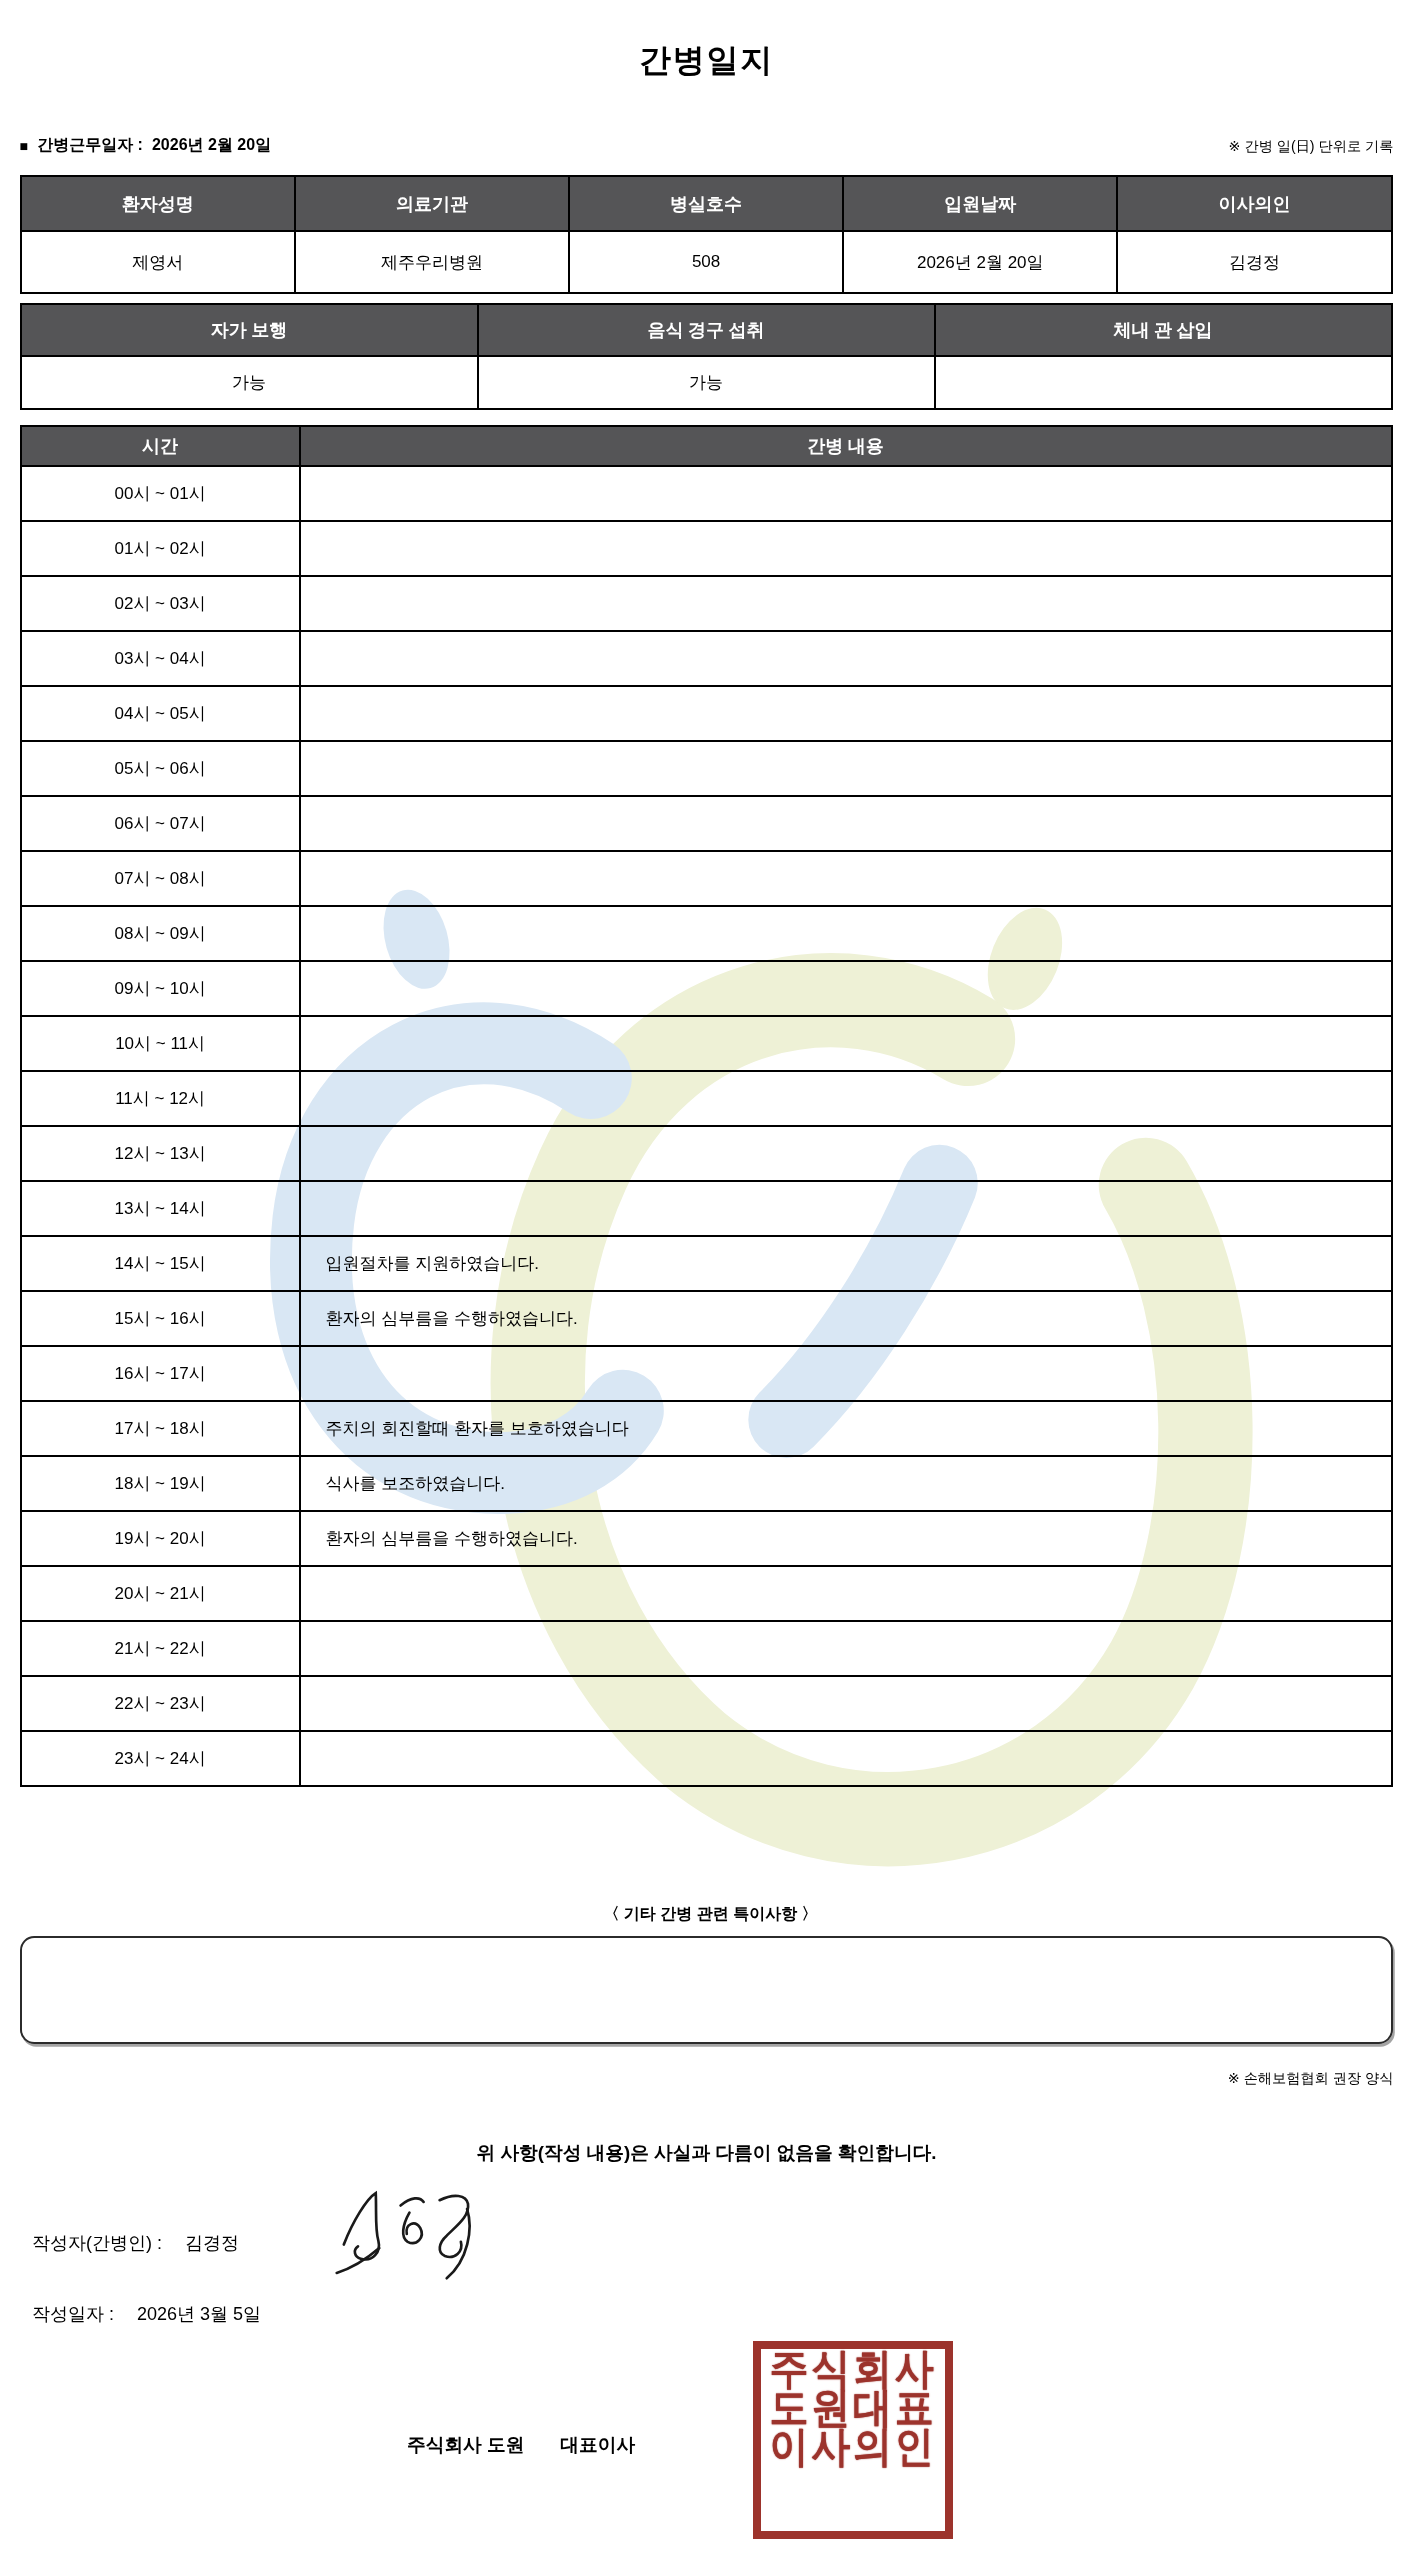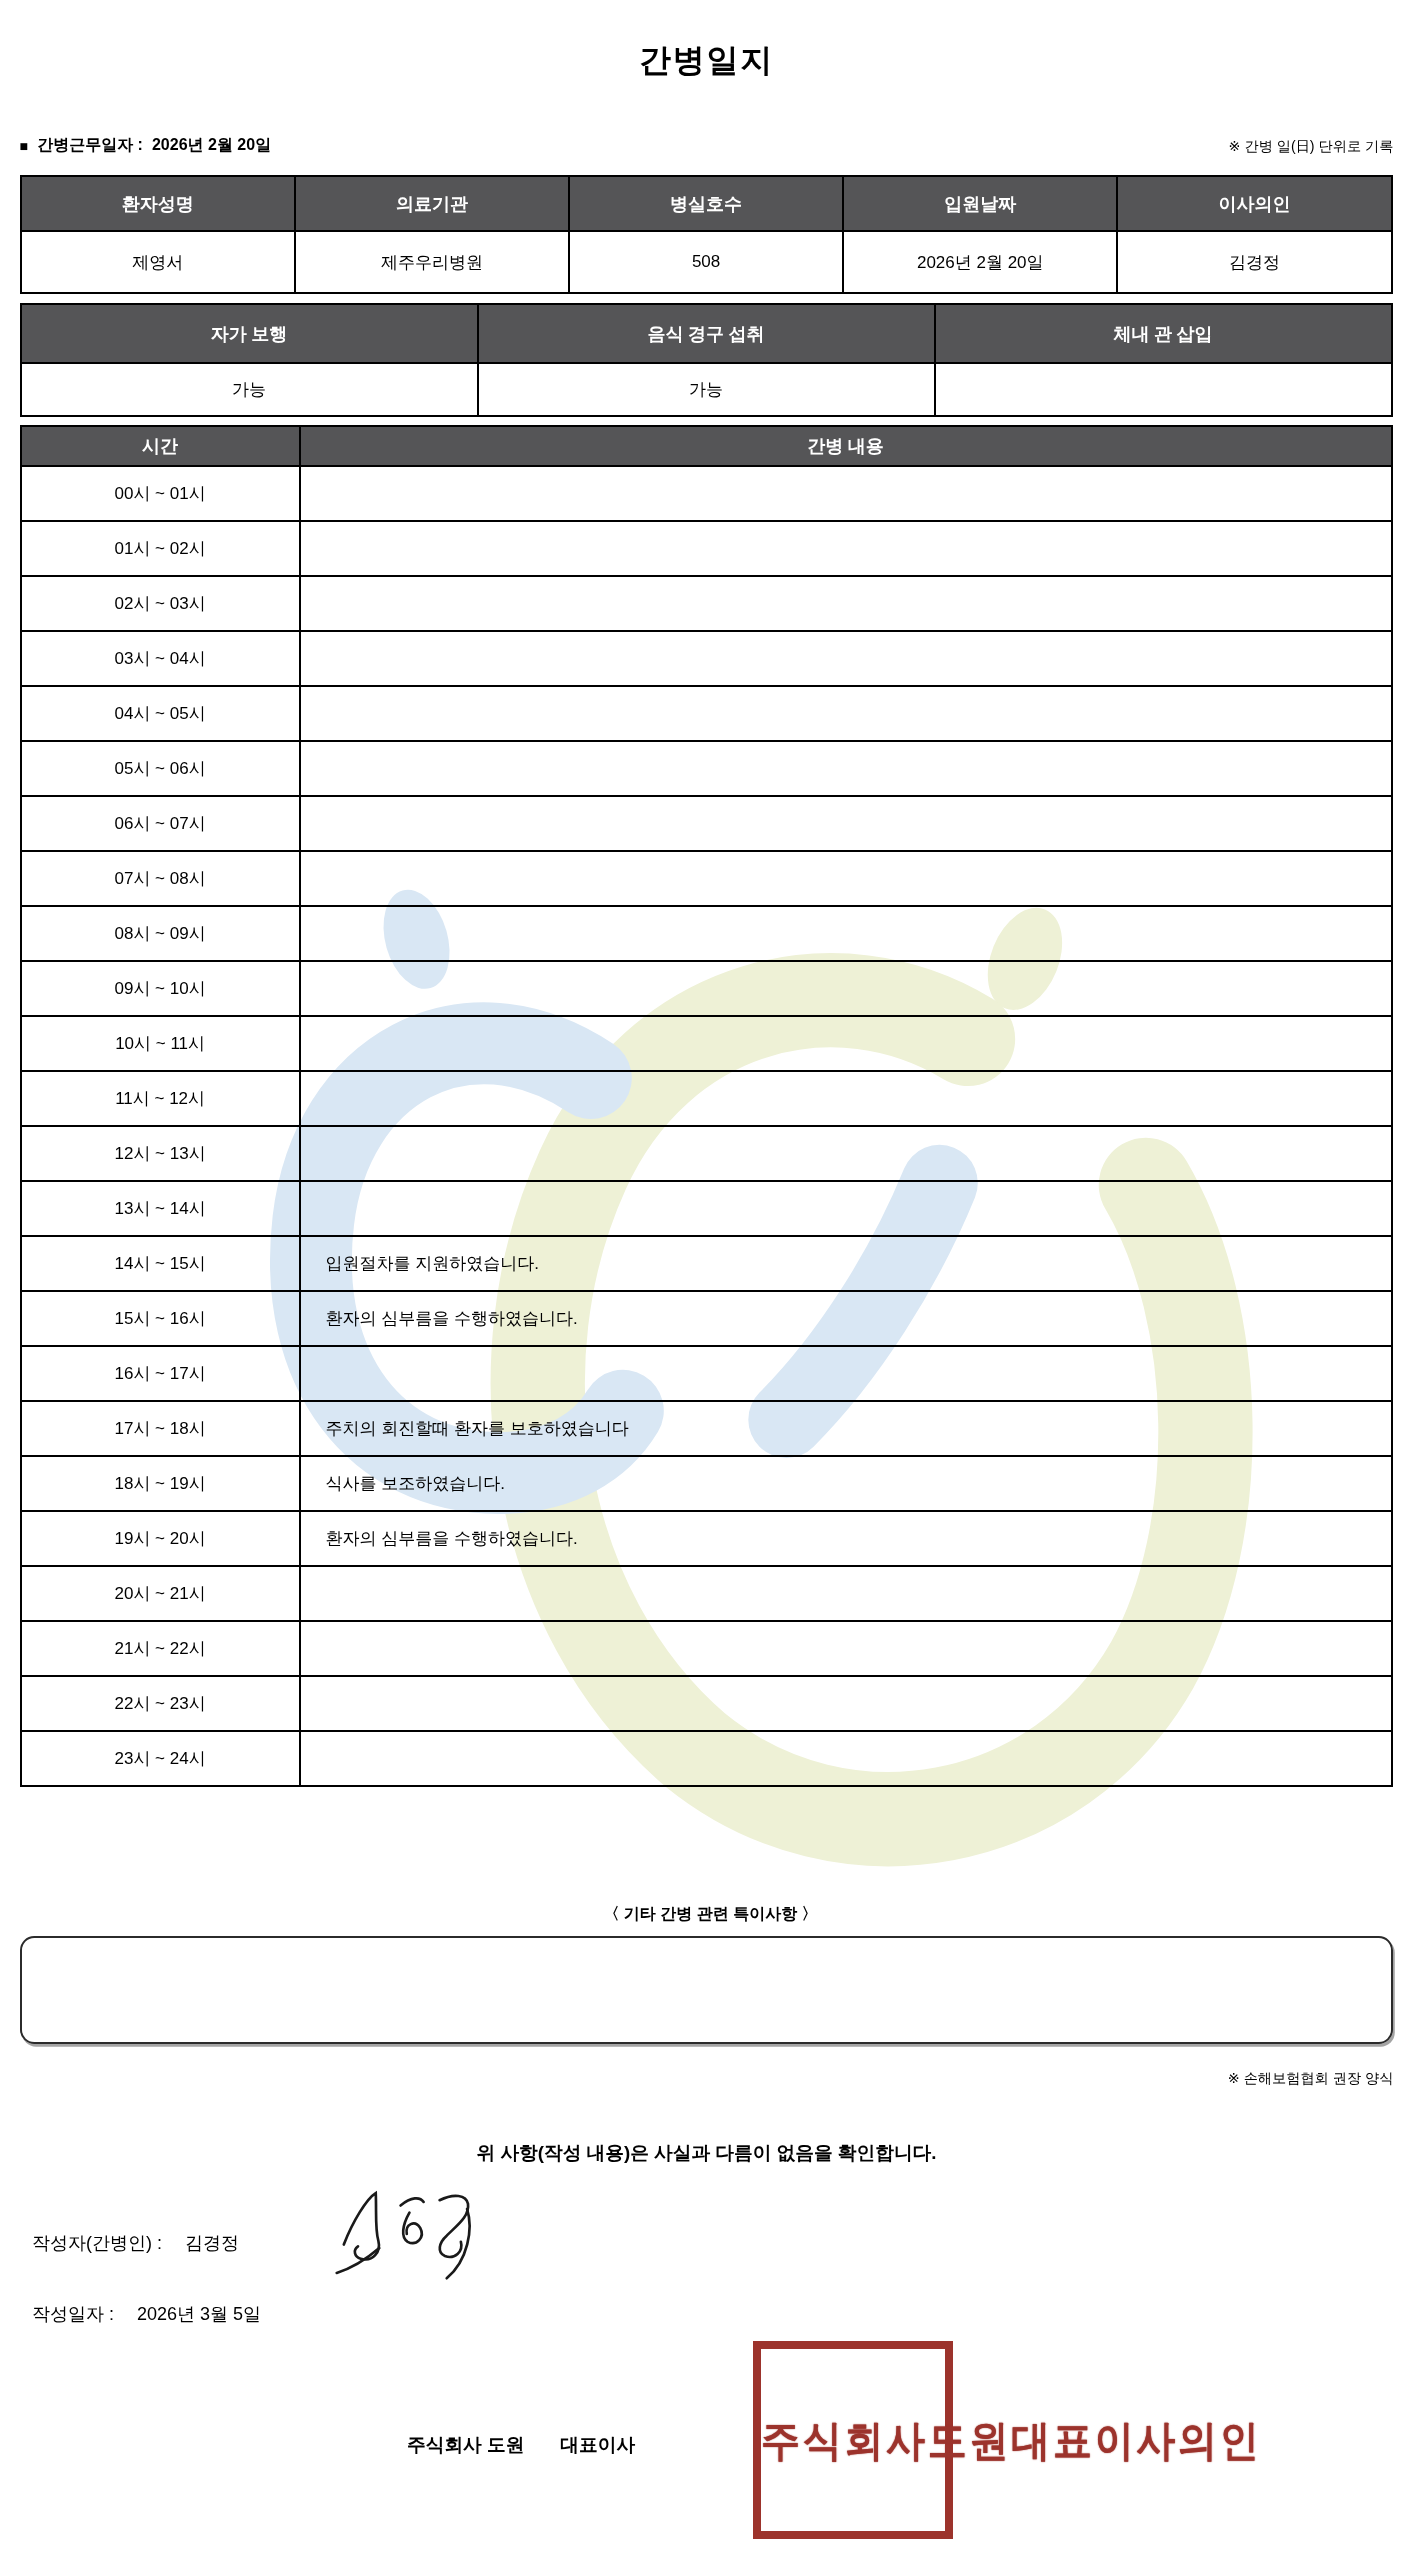--- a/index.html
+++ b/index.html
@@ -27,21 +27,21 @@
   table { width:1373px; border-collapse:collapse; table-layout:fixed; background:transparent; }
   th, td { border:2.7px solid #000; text-align:center; vertical-align:middle; }
   th { background:#555557; color:#fff; font-weight:bold; font-size:18px;font-family:Liberation Serif, serif; }
   td { font-size:17px; color:#000; background:transparent; }
 
   .t-info  { top:175px; left:19.6px; }
   .t-info th { height:55px; }
   .t-info td { height:62px; }
 
   .t-status { top:303px; left:19.6px; }
-  .t-status th { height:59px; }
+  .t-status th { height:52px; }
   .t-status td { height:53px; }
 
   .t-log { top:425px; left:19.6px; }
   .t-log th { height:40px; }
   .t-log td { height:55px;border-radius:10px; }
   .t-log .col-time  { width:279px; }
   .t-log td.cell-content { text-align:left; padding-left:25px; font-size:17px; }
 
   
   .extra-heading { top:1904px; left:4px; width:100%; text-align:center;
@@ -55,22 +55,22 @@
   .confirm-line { top:2140px; left:0; width:100%; text-align:center;
     font-size:18.7px; font-weight:bold; color:#000; }
   .writer-line { top:2231px; left:32px; font-size:18px; color:#000; display:flex; gap:23px; }
   .date-line   { top:2302px; left:32px; font-size:18px; color:#000; display:flex; gap:23px; }
   #signature { left:331px; top:2186px; }
 
   
   .company-line { top:2432px; left:407px; font-size:18.7px; font-weight:bold; color:#000;
     display:flex; gap:36px; }
   .seal { left:753px; top:2341px; width:200px; height:198px;
-    border:8px solid #9c332c; display:flex; flex-direction:row;
-    justify-content:space-between; align-items:center; background:transparent; }
+    border:8px solid #9c332c; display:flex; flex-direction:column;
+    justify-content:flex-start; align-items:center; background:transparent; }
   .seal .seal-row { color:#9c332c; font-weight:bold; font-size:39px; line-height:1;
     letter-spacing:2.7px; text-shadow:0 0 1.3px #9c332c; transform:scaleY(1.08); white-space:nowrap; }
 </style>
 </head>
 <body>
 
 <div class="page">
 
   <svg id="watermark" width="1413" height="2576" viewBox="0 0 1588 2896">
     <g fill="none" stroke-linecap="round">

